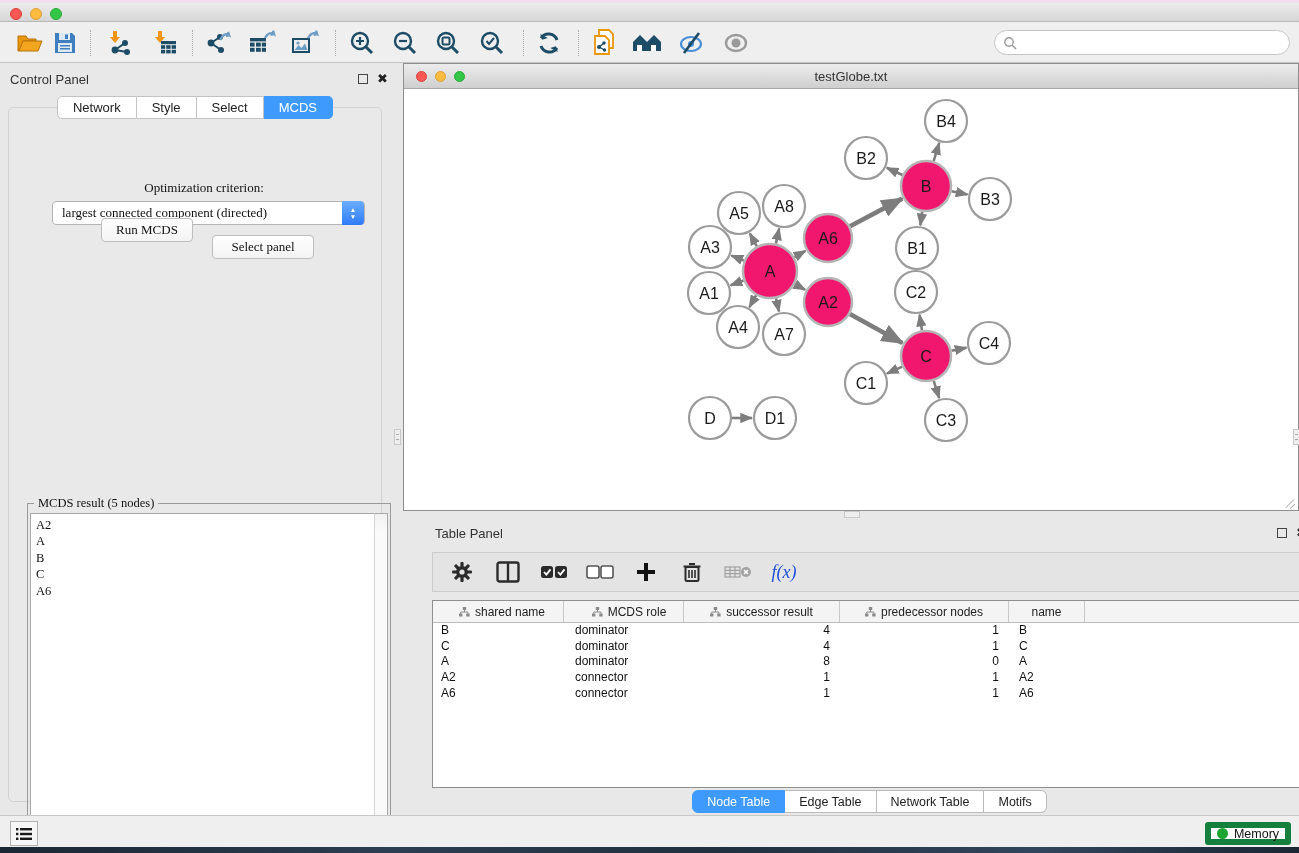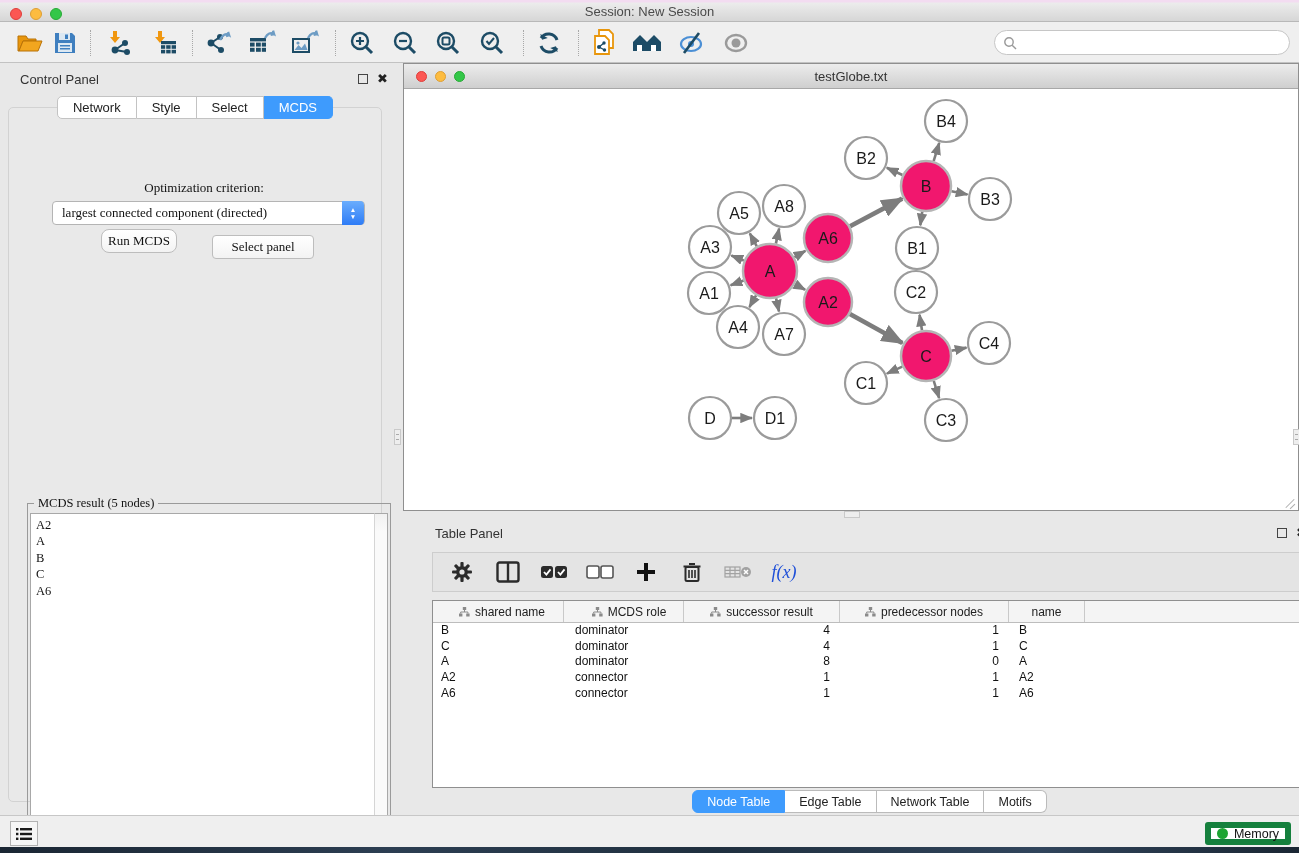--- a/index.html
+++ b/index.html
@@ -21,41 +21,41 @@
     border-bottom:1px solid #c2c2c2; }
   .tb-btn { position:absolute; top:4px; width:34px; height:34px; display:flex; align-items:center; justify-content:center; }
   .tb-sep { position:absolute; top:8px; width:0; height:26px; border-left:1px dotted #a8a8a8; }
   .searchbox { position:absolute; right:9px; top:8px; width:296px; height:25px; background:#fff;
     border:1px solid #c6c6c6; border-radius:13px; display:flex; align-items:center; padding-left:8px; }
   .searchbox svg { flex:0 0 auto; }
   .searchbox input { border:none; outline:none; background:transparent; font-size:13px; margin-left:5px; width:250px; font-family:inherit; }
 
   
   .control-panel { position:absolute; left:0; top:63px; width:390px; height:747px; }
-  .panel-title { position:absolute; left:20px; top:9px; font-size:13px; color:#333; }
+  .panel-title { position:absolute; left:10px; top:9px; font-size:13px; color:#333; }
   .win-float { position:absolute; width:10px; height:10px; border:1.5px solid #444; top:11px; }
   .win-close { position:absolute; font-size:13px; font-weight:bold; color:#222; top:8px; }
   .cp-float { left:358px; } .cp-close { left:377px; }
   .cp-inner { position:absolute; left:8px; top:44px; width:374px; height:695px; background:#e9e9e9;
     border:1px solid #d2d2d2; border-radius:5px;font-family:Liberation Serif, serif; }
   .cp-tabs { position:absolute; left:0; top:33px; width:390px; display:flex; justify-content:center; z-index:3; }
   .cp-tab { height:23px; line-height:21px; padding:0 15px; font-size:13px; background:#fff;
     border:1px solid #c3c3c3; border-left:none; color:#222; }
   .cp-tab:first-child { border-left:1px solid #c3c3c3; border-radius:5px 0 0 5px; }
   .cp-tab:last-child { border-radius:0 5px 5px 0; }
   .cp-tab.active { background:#3e9bfd; border-color:#3e9bfd; color:#fff; }
   .opt-label { position:absolute; left:0; top:72px; width:390px; text-align:center; font-size:13px; color:#111; }
   .dropdown { position:absolute; left:43px; top:93px; width:313px; height:24px; background:#fff;
     border:1px solid #b4b4b4; border-radius:4px; font-size:13px; line-height:22px; padding-left:9px; color:#111; }
   .dd-stepper { position:absolute; right:0px; top:-1px; width:22px; height:24px; border-radius:0 4px 4px 0;
     background:linear-gradient(#6aadfd,#2e7cf6); display:flex; flex-direction:column; align-items:center; justify-content:center; }
   .dd-stepper span { color:#fff; font-size:6.5px; line-height:7px; }
   .cp-button { position:absolute; height:24px; background:linear-gradient(#ffffff,#f3f3f3); border:1px solid #bdbdbd;
     border-radius:4px; font-size:13px; color:#111; text-align:center; line-height:22px; }
-  .btn-run { left:92px; top:121px; width:76px;border-radius:8px; }
+  .btn-run { left:92px; top:110px; width:92px; }
   .btn-close { left:203px; top:127px; width:102px; }
   .result-box { position:absolute; left:18px; top:395px; width:364px; height:342px; border:1px solid #9a9a9a; }
   .result-legend { position:absolute; left:6px; top:-8px; background:#e9e9e9; padding:0 4px; font-size:12.5px; color:#111; }
   .result-list { position:absolute; left:2px; top:9px; width:346px; height:329px; background:#fff;
     border:1px solid #a8a8a8; border-right:none; padding:3px 0 0 5px; font-size:12.5px; line-height:16.4px; color:#111; overflow:hidden; }
   .result-scroll { position:absolute; right:2px; top:9px; width:14px; height:329px; background:#fafafa;
     border:1px solid #a8a8a8; border-left:1px solid #d5d5d5; }
   .result-scroll::before { content:""; position:absolute; left:0; top:0; width:100%; height:18px;
     background:linear-gradient(#f1f1f1,#fafafa); }
 
@@ -110,21 +110,20 @@
   .wallpaper { position:absolute; left:0; top:847px; width:1299px; height:6px;
     background:linear-gradient(90deg,#1a2633,#2c3e52 30%,#20303f 55%,#31455c 80%,#1a2633); }
 </style>
 </head>
 <body>
 
 <div class="titlebar">
   <span class="traffic tl-red"></span>
   <span class="traffic tl-yellow"></span>
   <span class="traffic tl-green"></span>
-  <div class="title">Session: New Session</div>
 </div>
 
 <div class="toolbar">
   <div class="tb-btn" style="left:13px">
     <svg width="26" height="22" viewBox="0 0 26 22">
       <path d="M1 4 h8 l2 3 h8 v2 H6 L2 19 H1 Z" fill="#e8960c" stroke="#b97207" stroke-width="1"></path>
       <path d="M6 9 h19 l-4 10 H2 Z" fill="#f2a61f" stroke="#b97207" stroke-width="1"></path>
     </svg>
   </div>
   <div class="tb-btn" style="left:48px">

